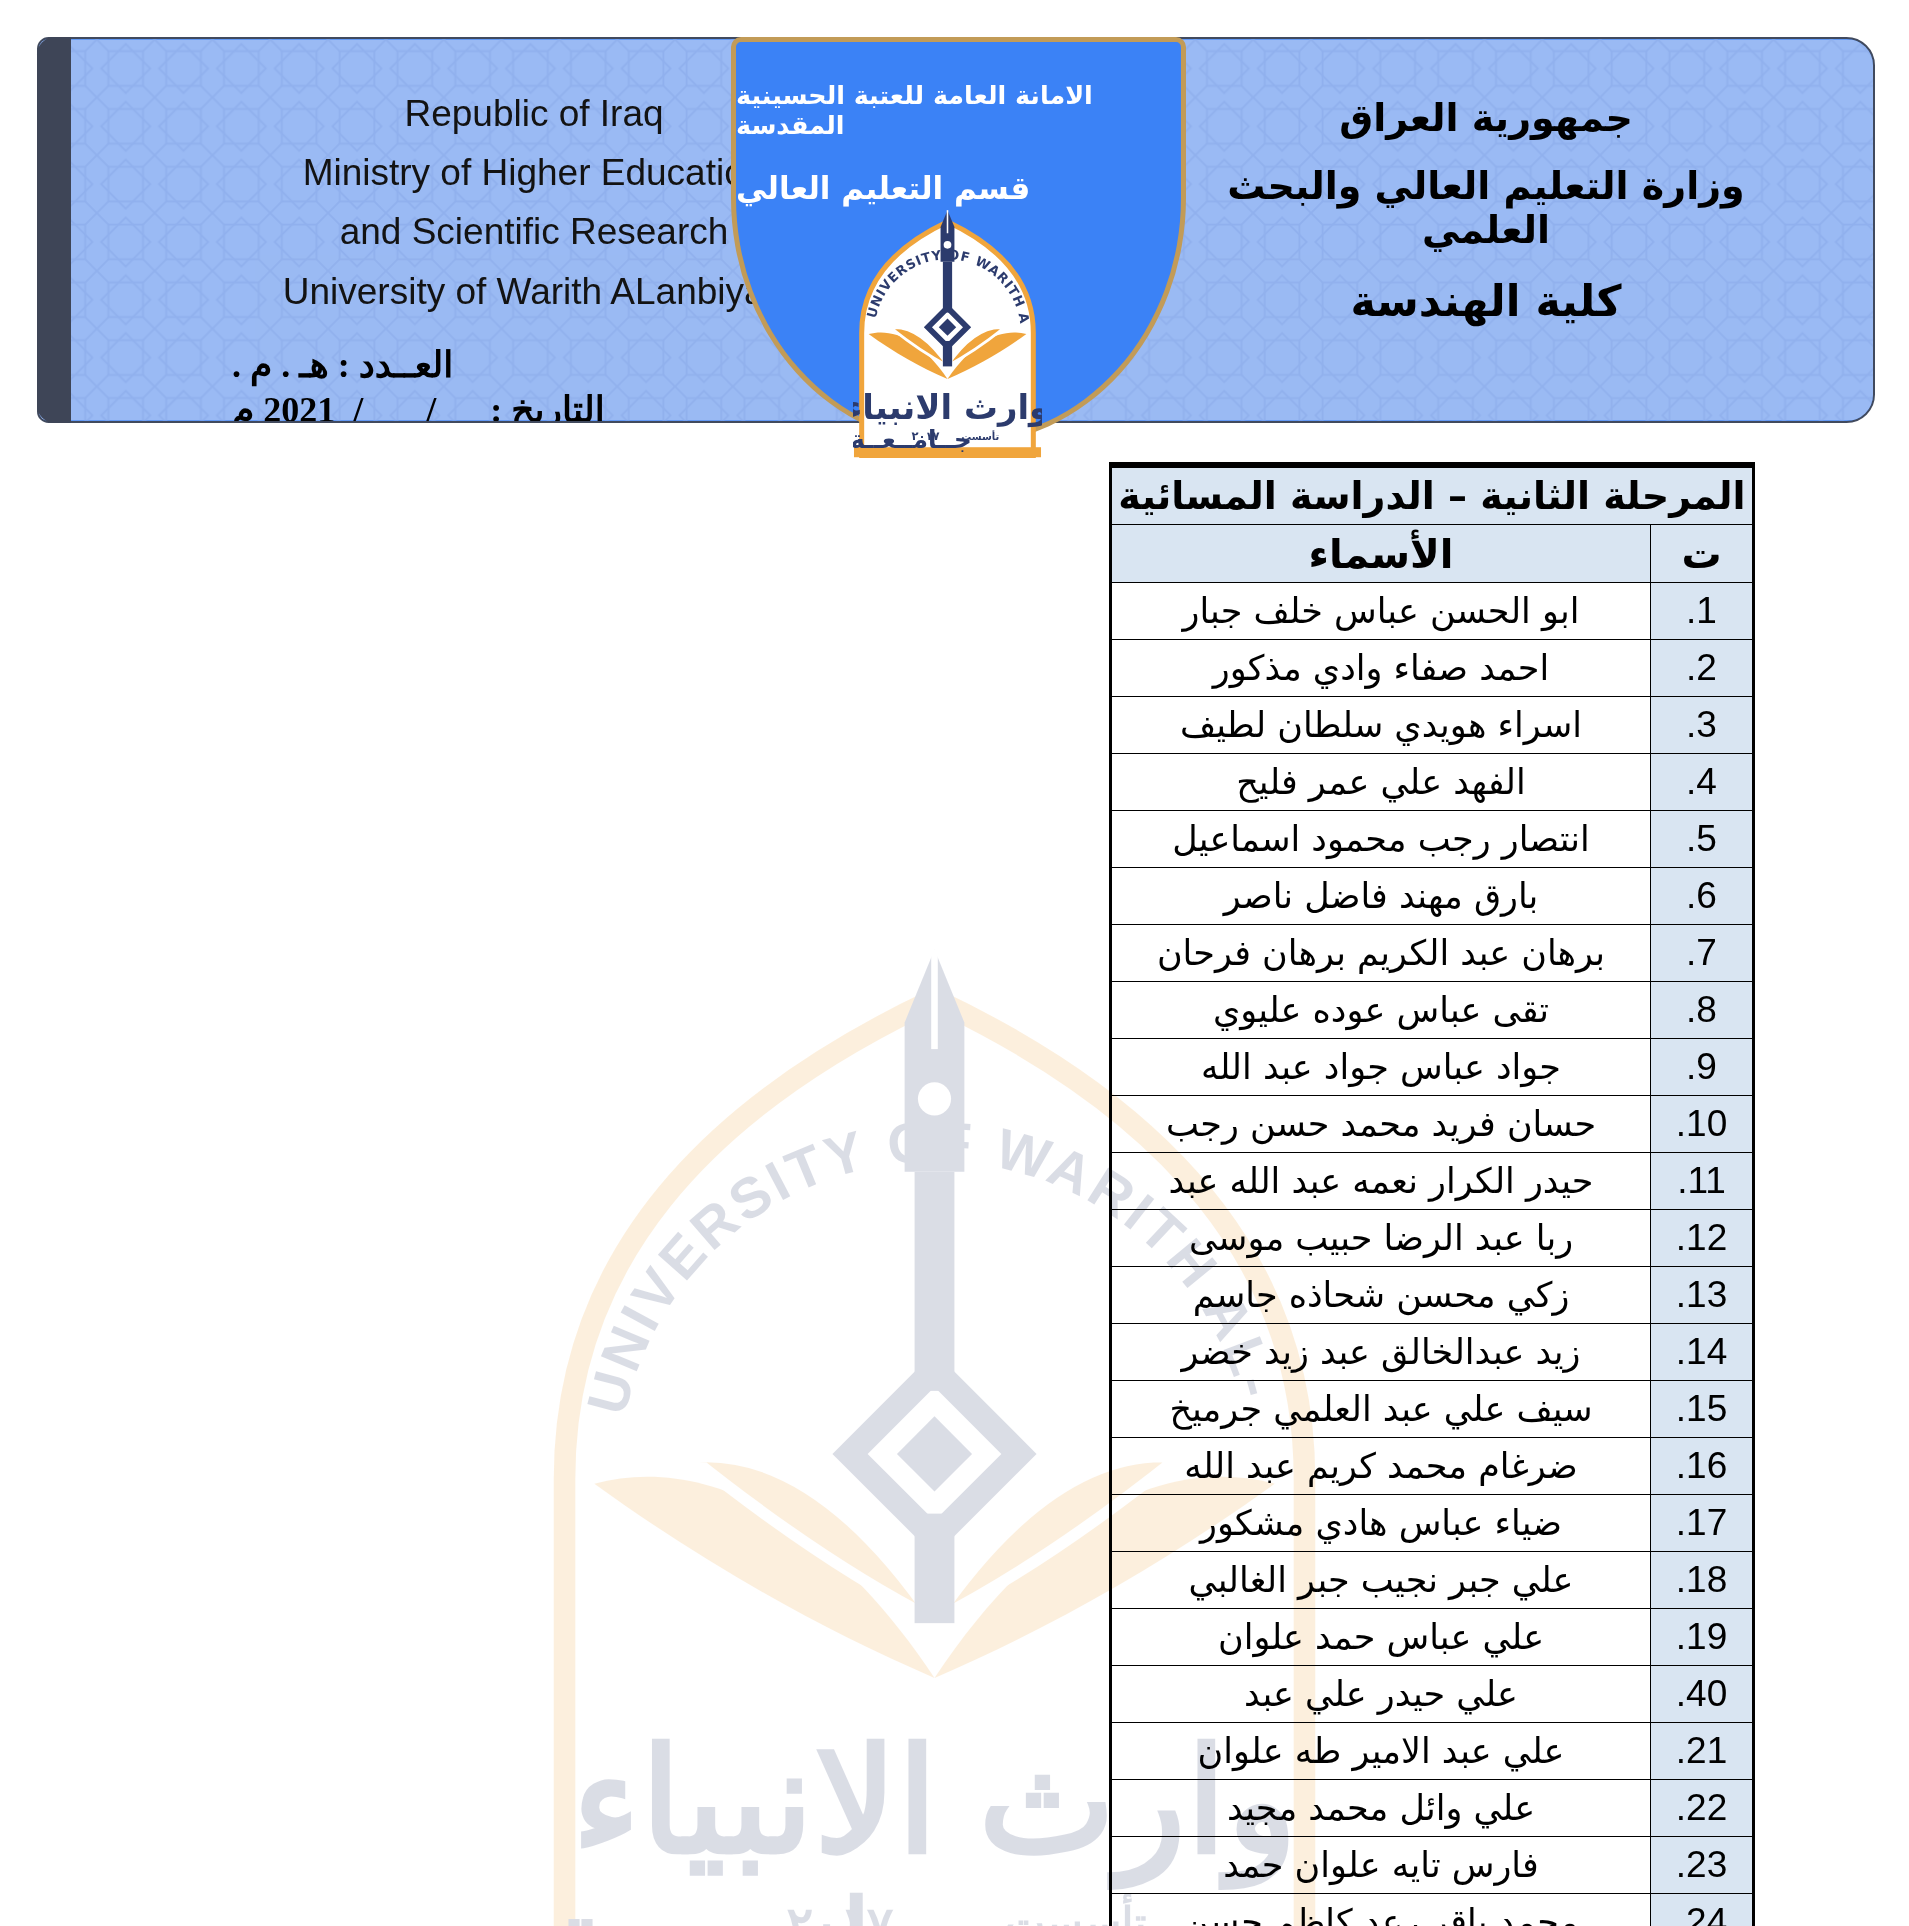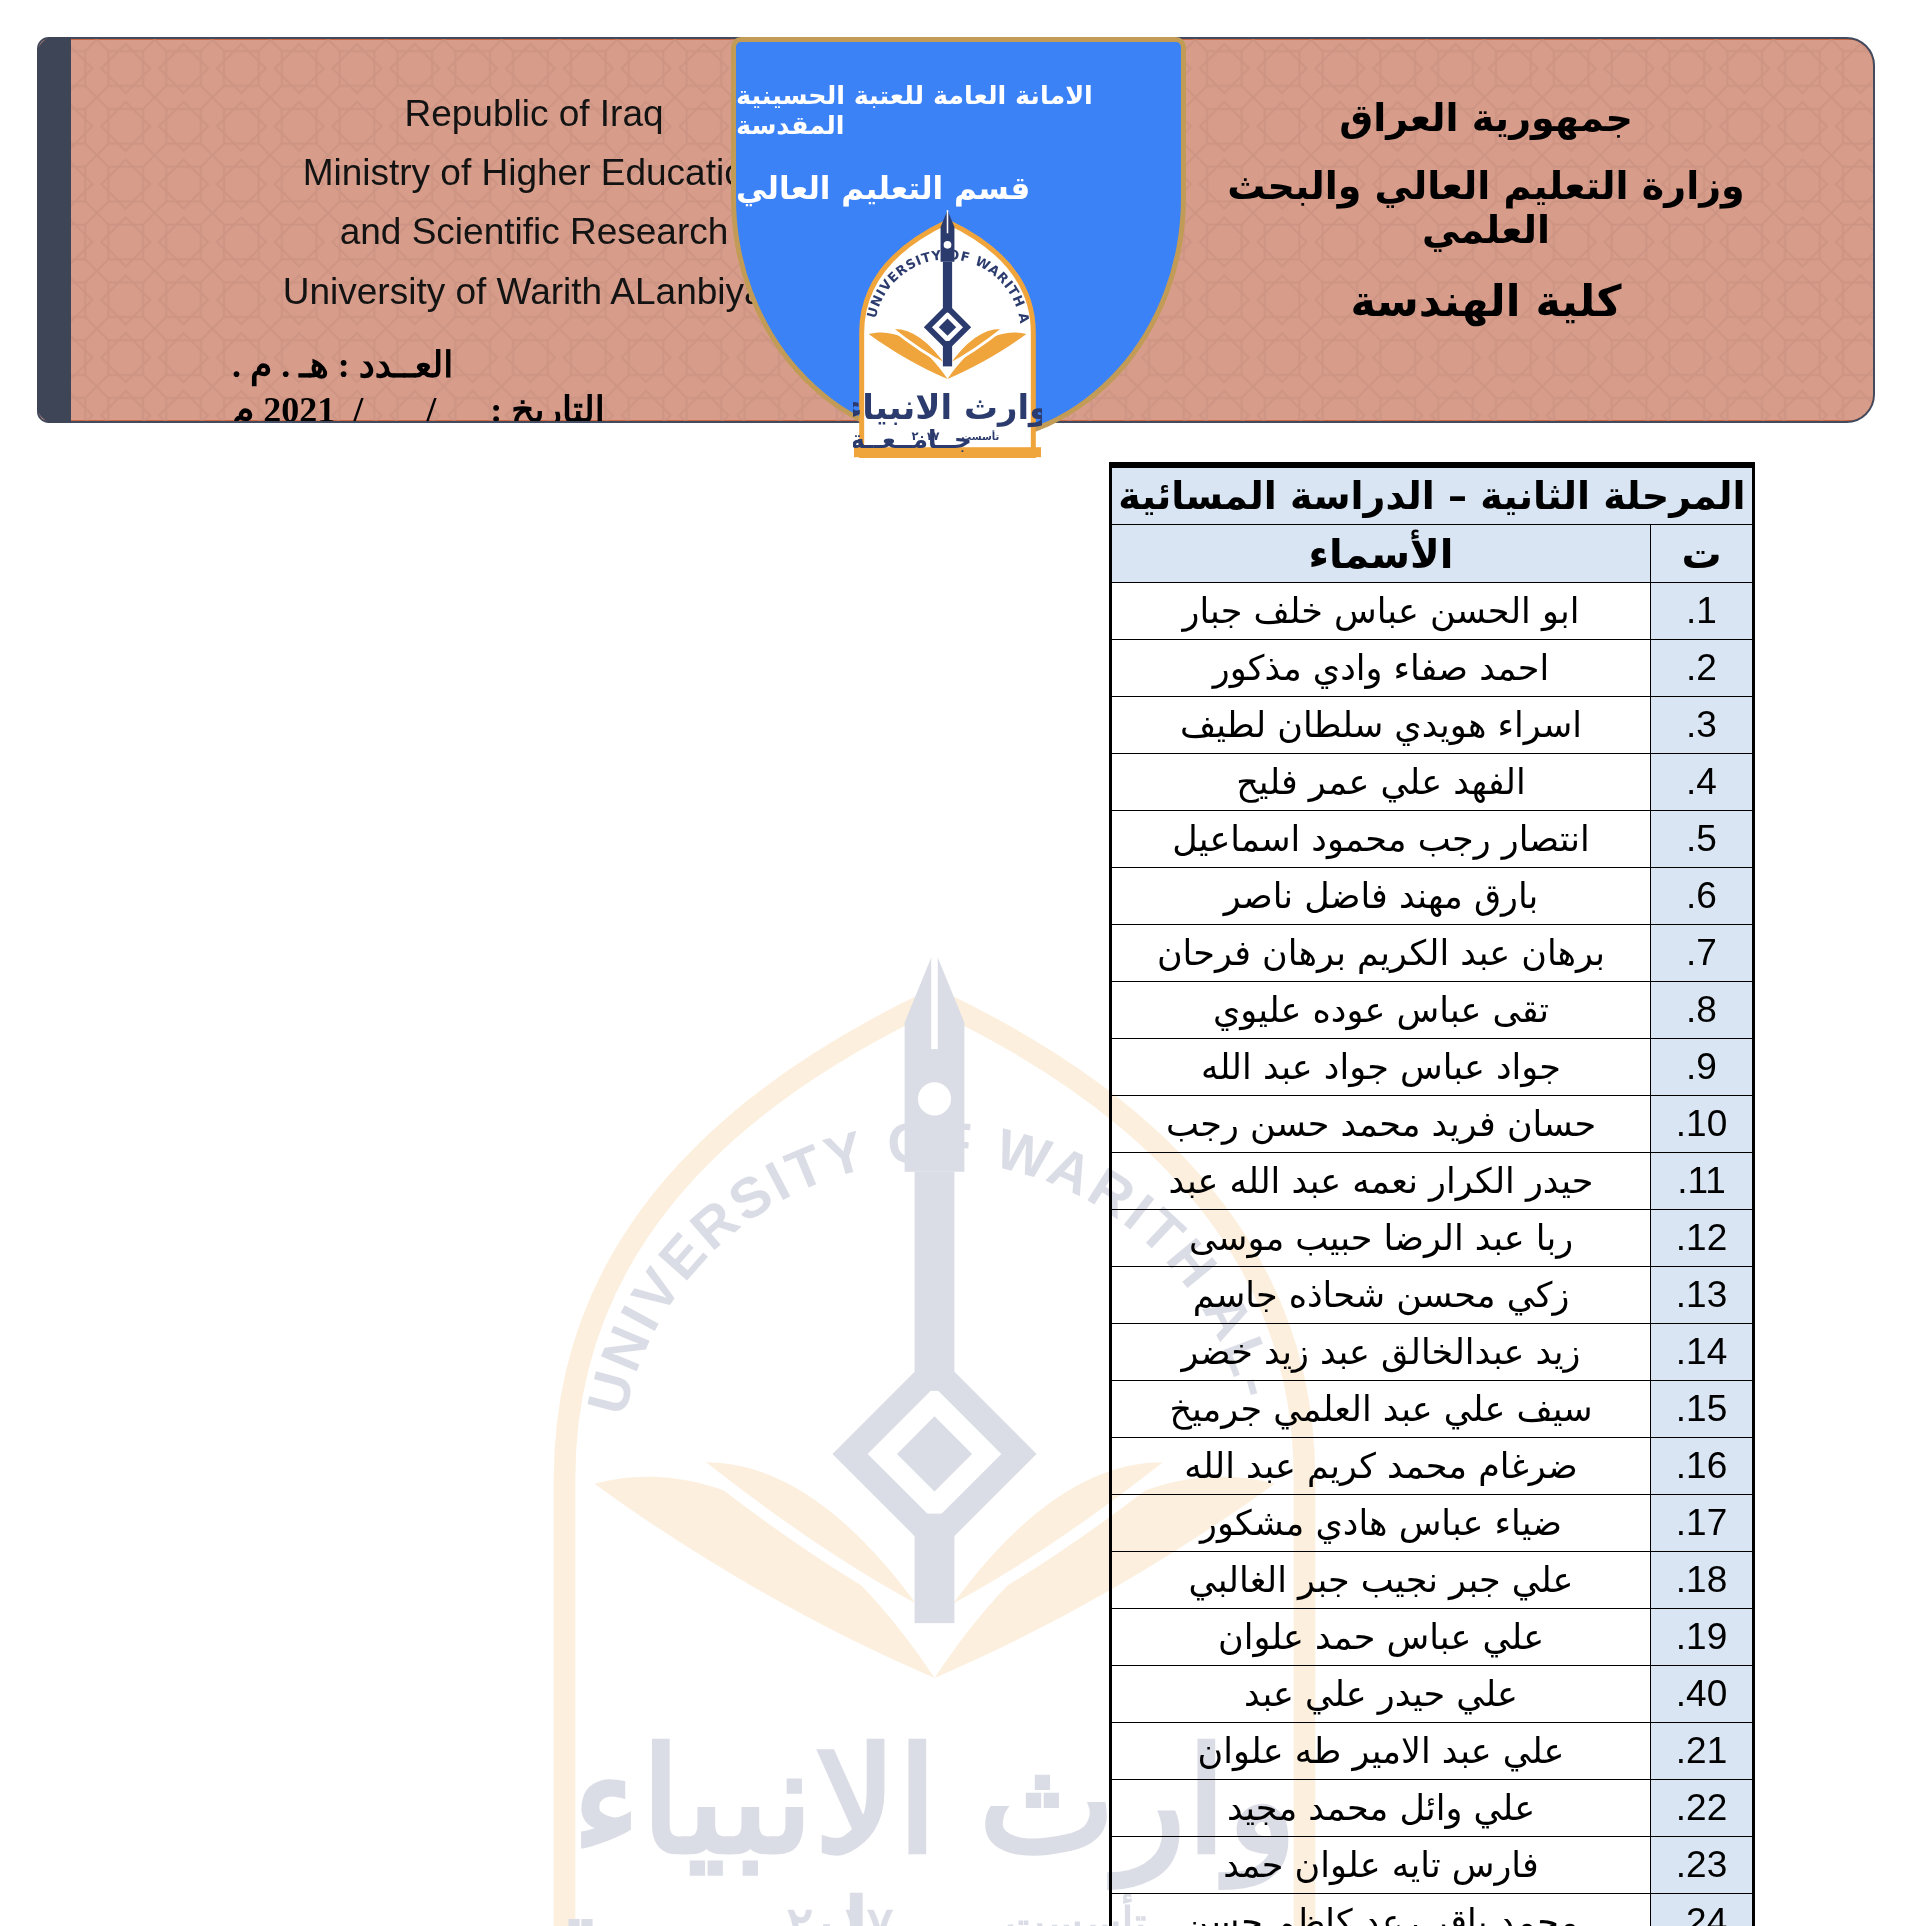--- a/index.html
+++ b/index.html
@@ -1,21 +1,21 @@
 <!DOCTYPE html>
 <html lang="ar" style="font-size:6.2px"><head>
 <meta charset="utf-8">
 <style>
   html,body{margin:0;padding:0;background:#fff;}
   body{width:1910px;height:2703px;position:relative;font-family:"Liberation Sans",sans-serif;overflow:hidden;}
   .page{position:absolute;inset:0;background:#ffffff;}
 
   
   .header{position:absolute;left:37px;top:37px;width:1838px;height:386px;
-    background:#c2410c;border:2.7px solid #414a5e;border-radius:11.6px 28.5px 28.5px 11.6px;
+    background:#3b82f6;border:2.7px solid #414a5e;border-radius:11.6px 28.5px 28.5px 11.6px;
     box-sizing:border-box;overflow:hidden;z-index:2;}
   .header .pattern{position:absolute;inset:0;width:100%;height:100%;opacity:.55;}
   .header-strip{position:absolute;left:37px;top:37px;width:34px;height:386px;
     background:#3e4557;border-radius:17.7px 0 0 17.7px;z-index:3;}
 
   .eng-block{position:absolute;left:127px;top:45px;width:736px;text-align:center;
     font-size:37px;line-height:1.6;color:#131313;z-index:4;}
   .numdate-block{position:absolute;left:193px;top:304px;width:376px;direction:rtl;
     text-align:left;z-index:4;font-family:Liberation Serif, serif;}
   .numdate-block div{font-size:36px;font-weight:bold;color:#000;white-space:pre;line-height:1.25;}

